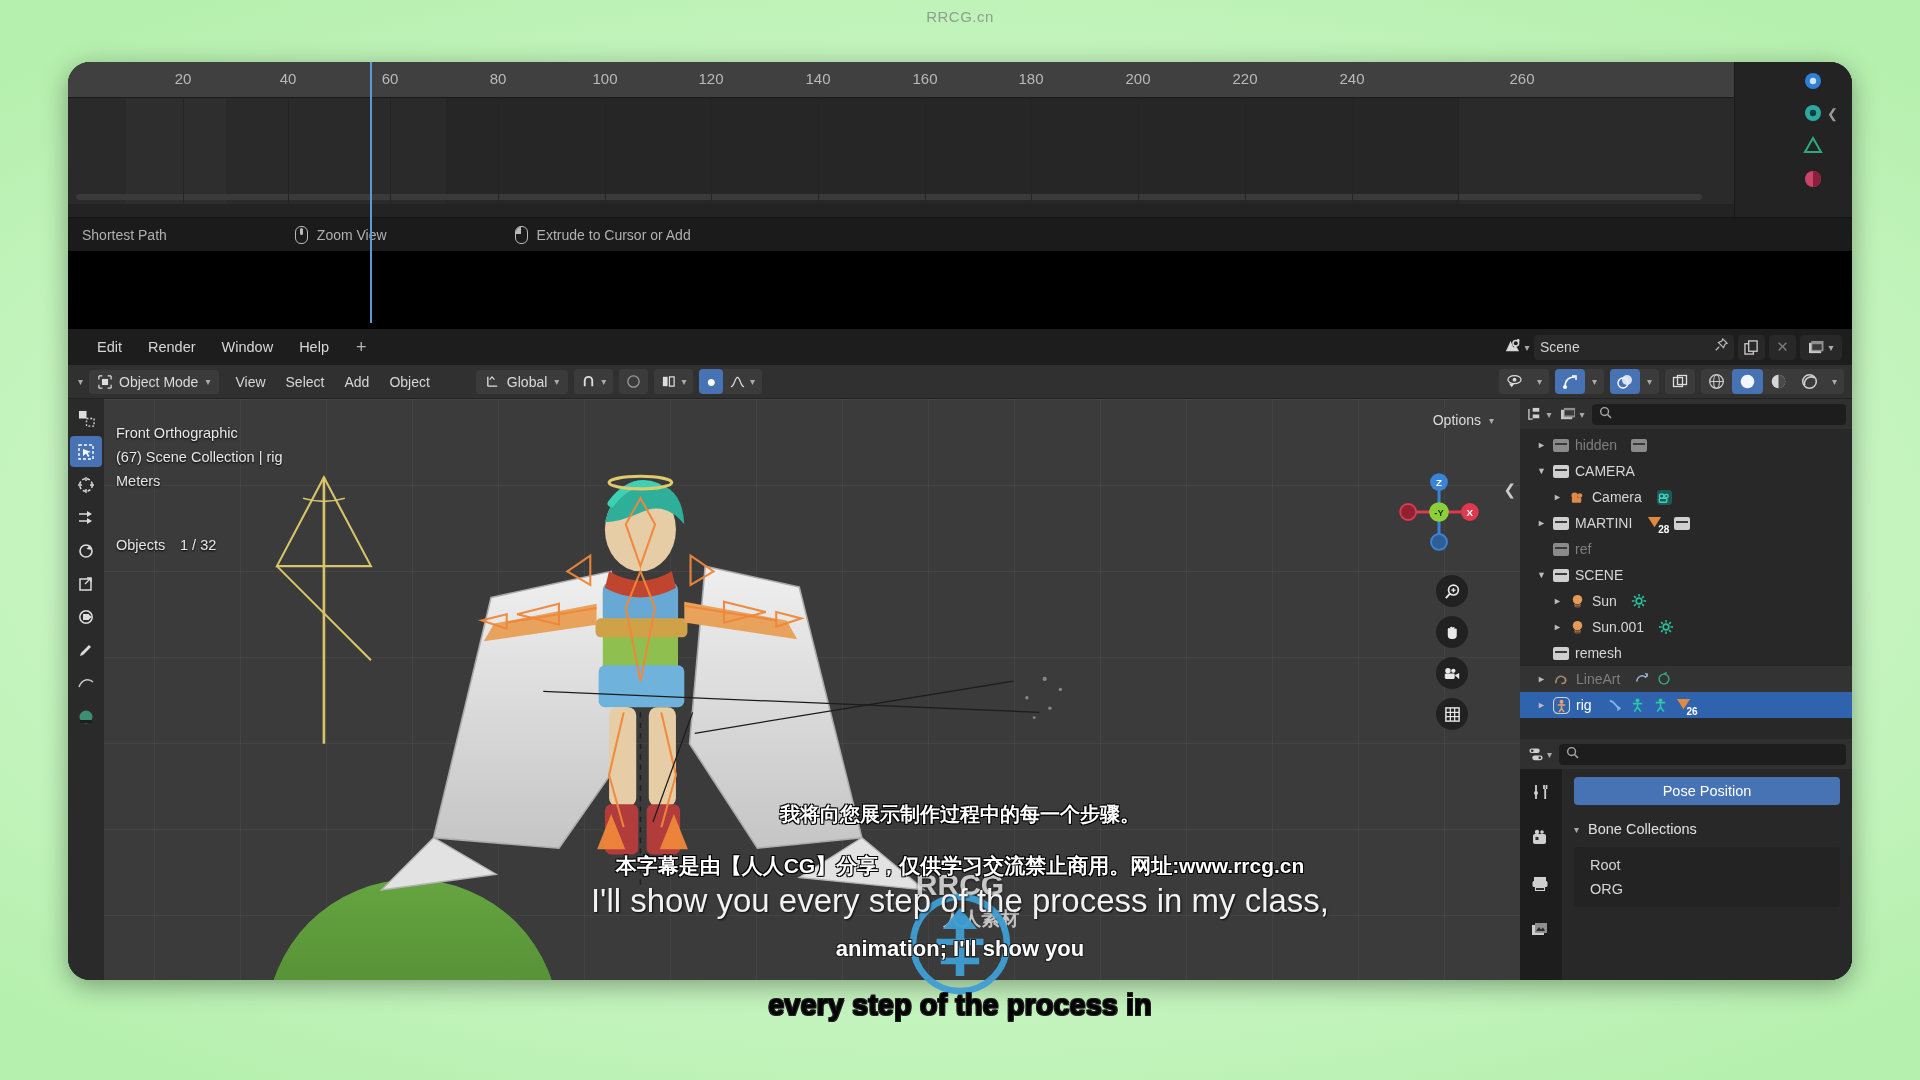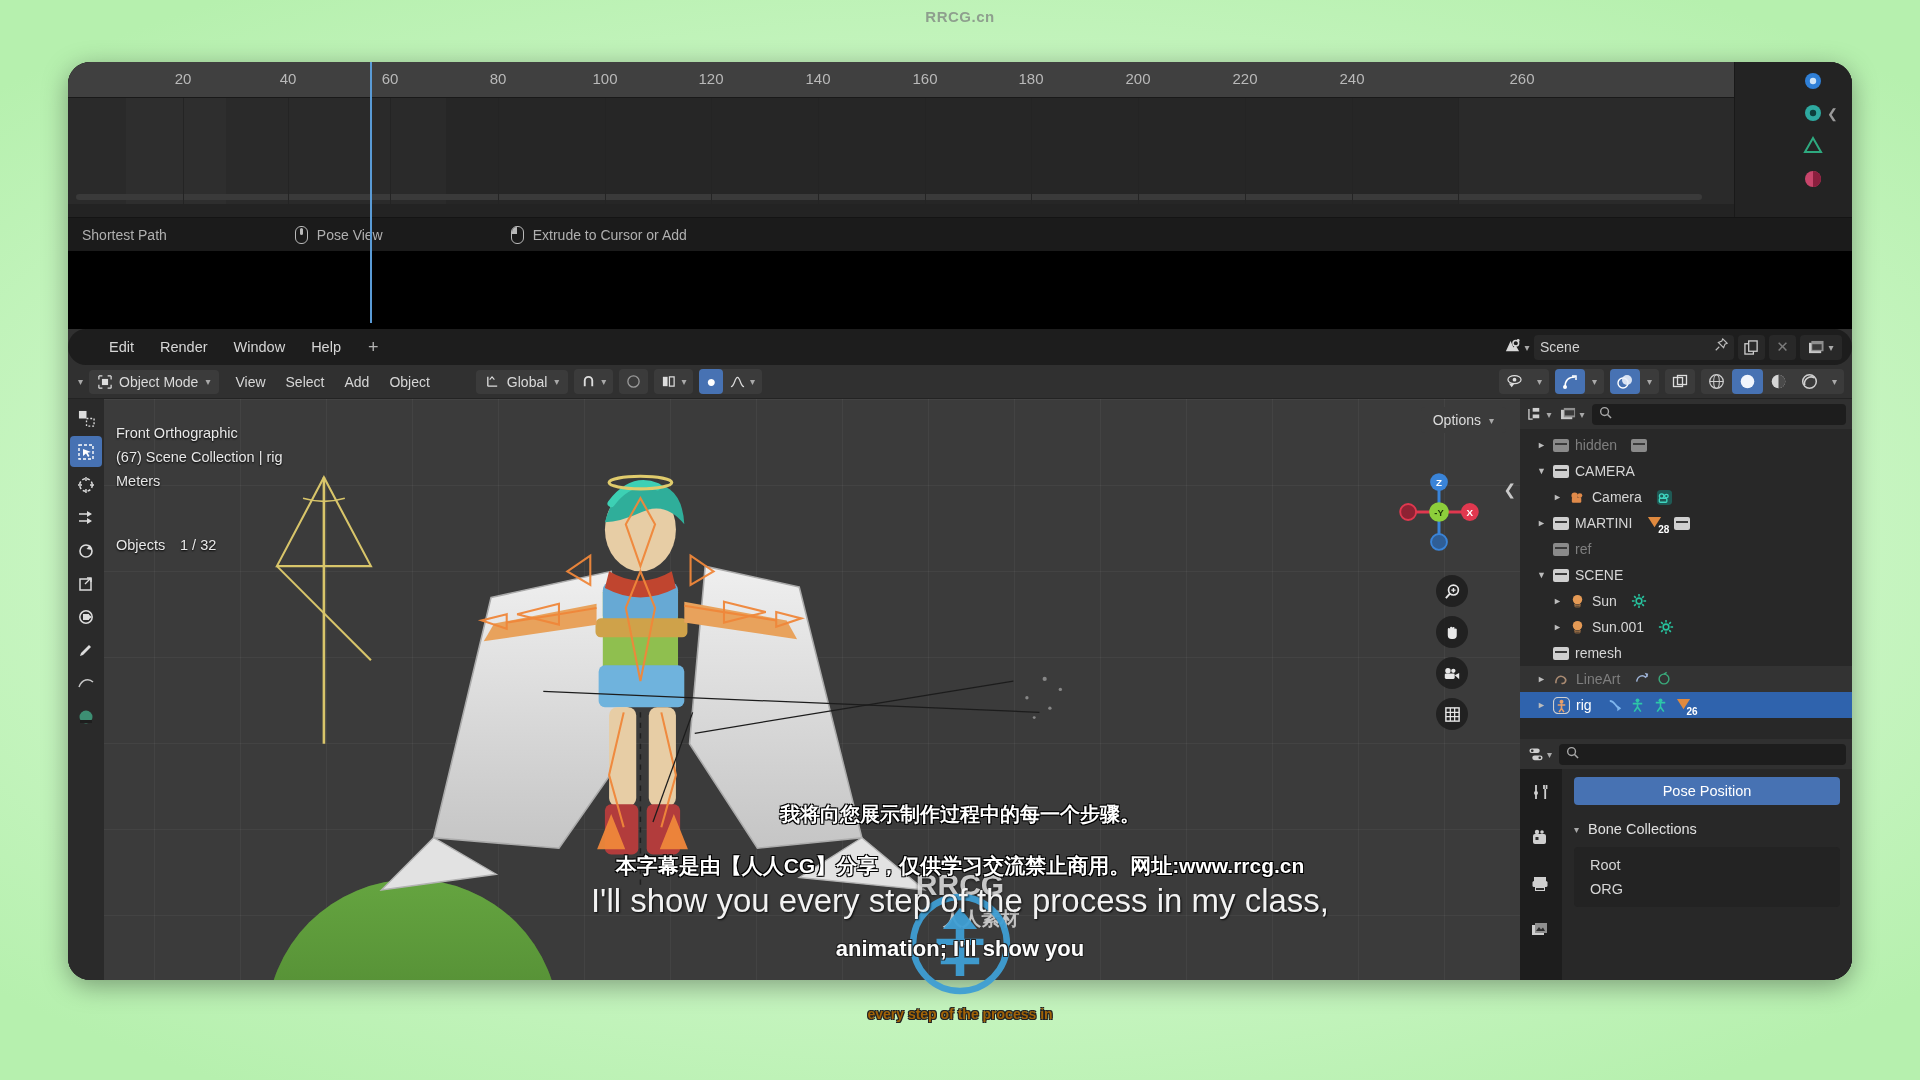--- a/index.html
+++ b/index.html
@@ -10,21 +10,21 @@
     position:relative;
   }
   
   .bg-wrap{
     position:absolute; inset:0;
     background:
       radial-gradient(ellipse 70% 60% at 50% 50%, #e6fde2 0%, #d2f8cd 45%, #b6f0ae 100%);
   }
   .rrcg-top{
     position:absolute; top:8px; left:0; width:100%;
-    text-align:center; color:#8e9f8e; font-size:15px; letter-spacing:.5px;font-weight:bold;
+    text-align:center; color:#8e9f8e; font-size:15px; letter-spacing:.5px;
   }
   
   .window{
     position:absolute;
     left:68px; top:62px; width:1784px; height:918px;
     background:#1d1d1d;
     border-radius:22px;
     overflow:hidden;
     box-shadow:0 6px 26px rgba(0,0,0,.35);
   }
@@ -86,21 +86,21 @@
   }
   
   .blackband{ height:78px; background:#000; }
 
   
   .blender{ position:relative; background:#303030; height:calc(918px - 155px - 34px - 78px); }
 
   
   .topbar{
     height:36px; background:#1d1d1d; display:flex; align-items:center;
-    gap:0; padding-left:28px; position:relative;border-radius:18px;
+    gap:0; padding-left:16px; position:relative;
   }
   .menu-item{
     color:#d6d6d6; font-size:14.5px; padding:4px 13px; border-radius:4px; cursor:default;
   }
   .wsp-tabs{ display:flex; align-items:center; margin-left:18px; gap:2px; }
   .wsp-tab{
     color:#9c9c9c; font-size:14.5px; padding:7px 15px; border-radius:5px 5px 0 0;
   }
   .wsp-tab.active{ background:#303030; color:#e8e8e8; }
   .wsp-plus{ color:#b5b5b5; font-size:18px; padding:2px 14px; }
@@ -251,21 +251,21 @@
     color:#f2f2f2; font-size:33px;
     text-shadow:1px 1px 2px rgba(0,0,0,.85);
   }
   .sub-en-2{
     position:absolute; left:0; right:0; bottom:118px; text-align:center;
     color:#fdfdfd; font-size:22px; font-weight:bold;
     text-shadow:1px 1px 0 #222,-1px 1px 0 #222,1px -1px 0 #222,-1px -1px 0 #222;
   }
   .sub-en-3{
     position:absolute; left:0; right:0; bottom:58px; text-align:center;
-    color:#a16207; font-size:14px; font-weight:bold;
+    color:#000000; font-size:29px; font-weight:bold;
     text-shadow:1px 1px 0 #222,-1px 1px 0 #222,1px -1px 0 #222,-1px -1px 0 #222;
   }
   .wm-center{
     position:absolute; left:50%; bottom:72px; transform:translateX(-50%);
     width:128px; height:128px; z-index:29; opacity:.95; pointer-events:none;
   }
   .wm-rrcg{
     position:absolute; left:50%; bottom:178px; transform:translateX(-50%);
     color:rgba(255,255,255,.75); font-size:30px; font-weight:bold; z-index:28;
     text-shadow:0 1px 3px rgba(0,0,0,.6); pointer-events:none;
@@ -347,21 +347,21 @@
       </div>
     </div>
   </div>
 
   <div class="statusbar" id="statusbar">
       <div class="sb-item" style="margin-left: 14px;">
         <span>Shortest Path</span>
       </div>
       <div class="sb-item" style="margin-left: 128px;">
         <span class="mouse-ico mid"></span>
-        <span>Pose View</span>
+        <span>Zoom View</span>
       </div>
       <div class="sb-item" style="margin-left: 128px;">
         <span class="mouse-ico left"></span>
         <span>Extrude to Cursor or Add</span>
       </div>
     </div>
 
   <div class="blackband"></div>
 
   <div class="blender">

